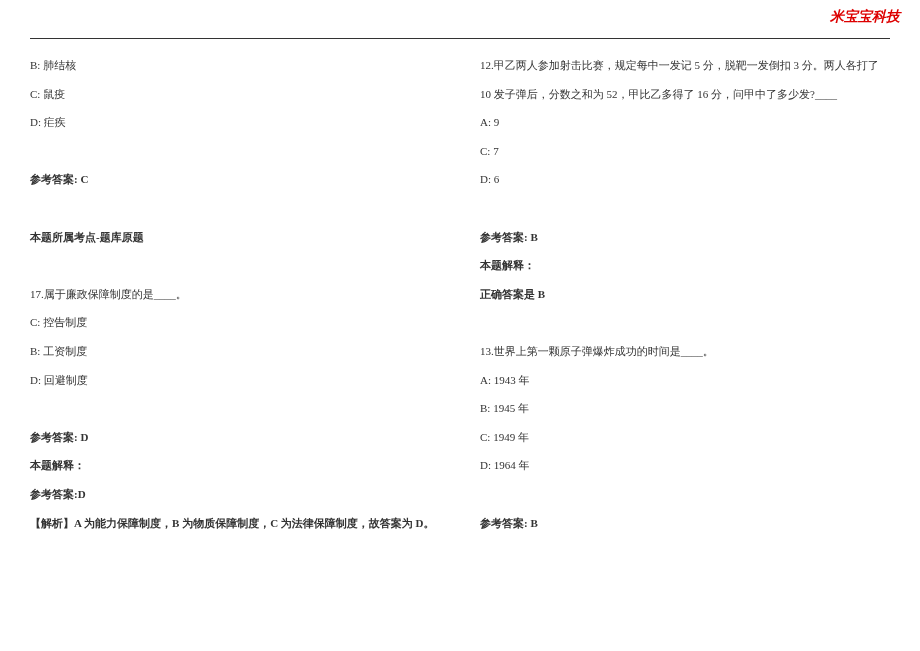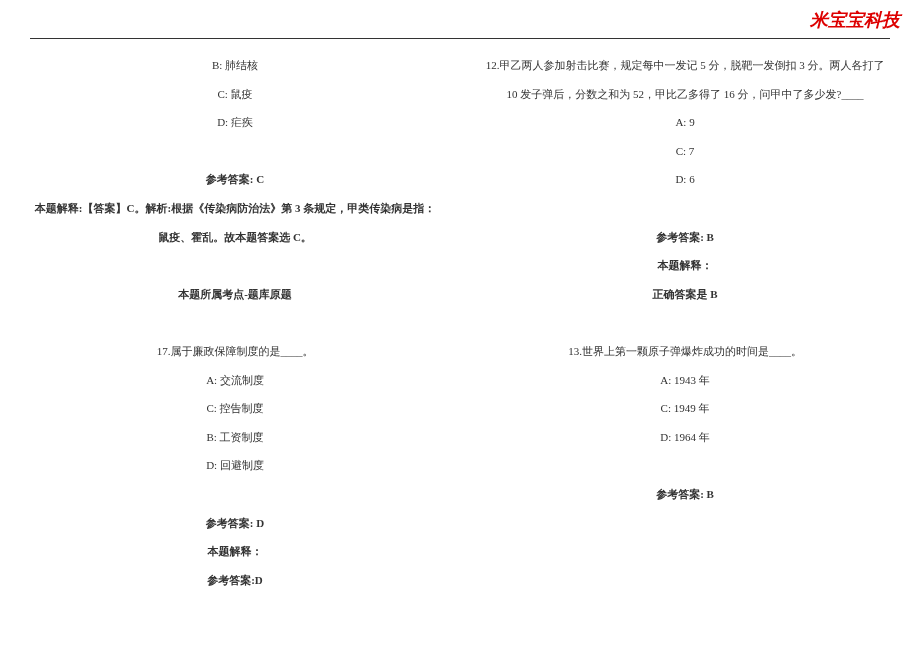--- a/index.html
+++ b/index.html
@@ -16,85 +16,84 @@
       height: 651px;
       position: relative;
       padding: 10px 30px 20px 30px;
     }
     .watermark {
       position: absolute;
       top: 8px;
       right: 20px;
       color: #d00;
       font-weight: bold;
-      font-size: 18px;
+      font-size: 14px;
       font-style: italic;
       font-family: "KaiTi", "楷体", serif;
     }
     .hr-line {
       border-top: 1px solid #333;
       margin-top: 28px;
       margin-bottom: 12px;
     }
     .columns {
       display: flex;
       gap: 40px;
     }
     .col {
       flex: 1;
       line-height: 2.6;
     }
     .col p {
       margin: 0;
-      text-align: center;
     }
     .bold {
       font-weight: bold;
     }
   </style>
 </head>
 <body>
 
 <div class="watermark">米宝宝科技</div>
 <div class="hr-line"></div>
 
 <div class="columns">
   <div class="col">
     <p>B: 肺结核</p>
     <p>C: 鼠疫</p>
     <p>D: 疟疾</p>
     <p>&nbsp;</p>
     <p class="bold">参考答案: C</p>
-    <p class="bold">本题解释:【答案】C。解析:根据《传染病防治法》第 3 条规定，甲类传染病是指：鼠疫、霍乱。故本题答案选 C。</p>
     <p>&nbsp;</p>
     <p class="bold">本题所属考点-题库原题</p>
     <p>&nbsp;</p>
     <p>17.属于廉政保障制度的是____。</p>
-    <p>A: 交流制度</p>
     <p>C: 控告制度</p>
     <p>B: 工资制度</p>
     <p>D: 回避制度</p>
     <p>&nbsp;</p>
     <p class="bold">参考答案: D</p>
     <p class="bold">本题解释：</p>
     <p class="bold">参考答案:D</p>
+    <p class="bold">【解析】A 为能力保障制度，B 为物质保障制度，C 为法律保障制度，故答案为 D。</p>
     <p>&nbsp;</p>
 
   </div>
 
   <div class="col">
     <p>12.甲乙两人参加射击比赛，规定每中一发记 5 分，脱靶一发倒扣 3 分。两人各打了 10 发子弹后，分数之和为 52，甲比乙多得了 16 分，问甲中了多少发?____</p>
     <p>A: 9</p>
     <p>C: 7</p>
     <p>D: 6</p>
     <p>&nbsp;</p>
     <p class="bold">参考答案: B</p>
     <p class="bold">本题解释：</p>
     <p class="bold">正确答案是 B</p>
     <p>&nbsp;</p>
     <p>13.世界上第一颗原子弹爆炸成功的时间是____。</p>
     <p>A: 1943 年</p>
+    <p>B: 1945 年</p>
     <p>C: 1949 年</p>
     <p>D: 1964 年</p>
     <p>&nbsp;</p>
     <p class="bold">参考答案: B</p>
   </div>
 </div>
 
 </body></html>

